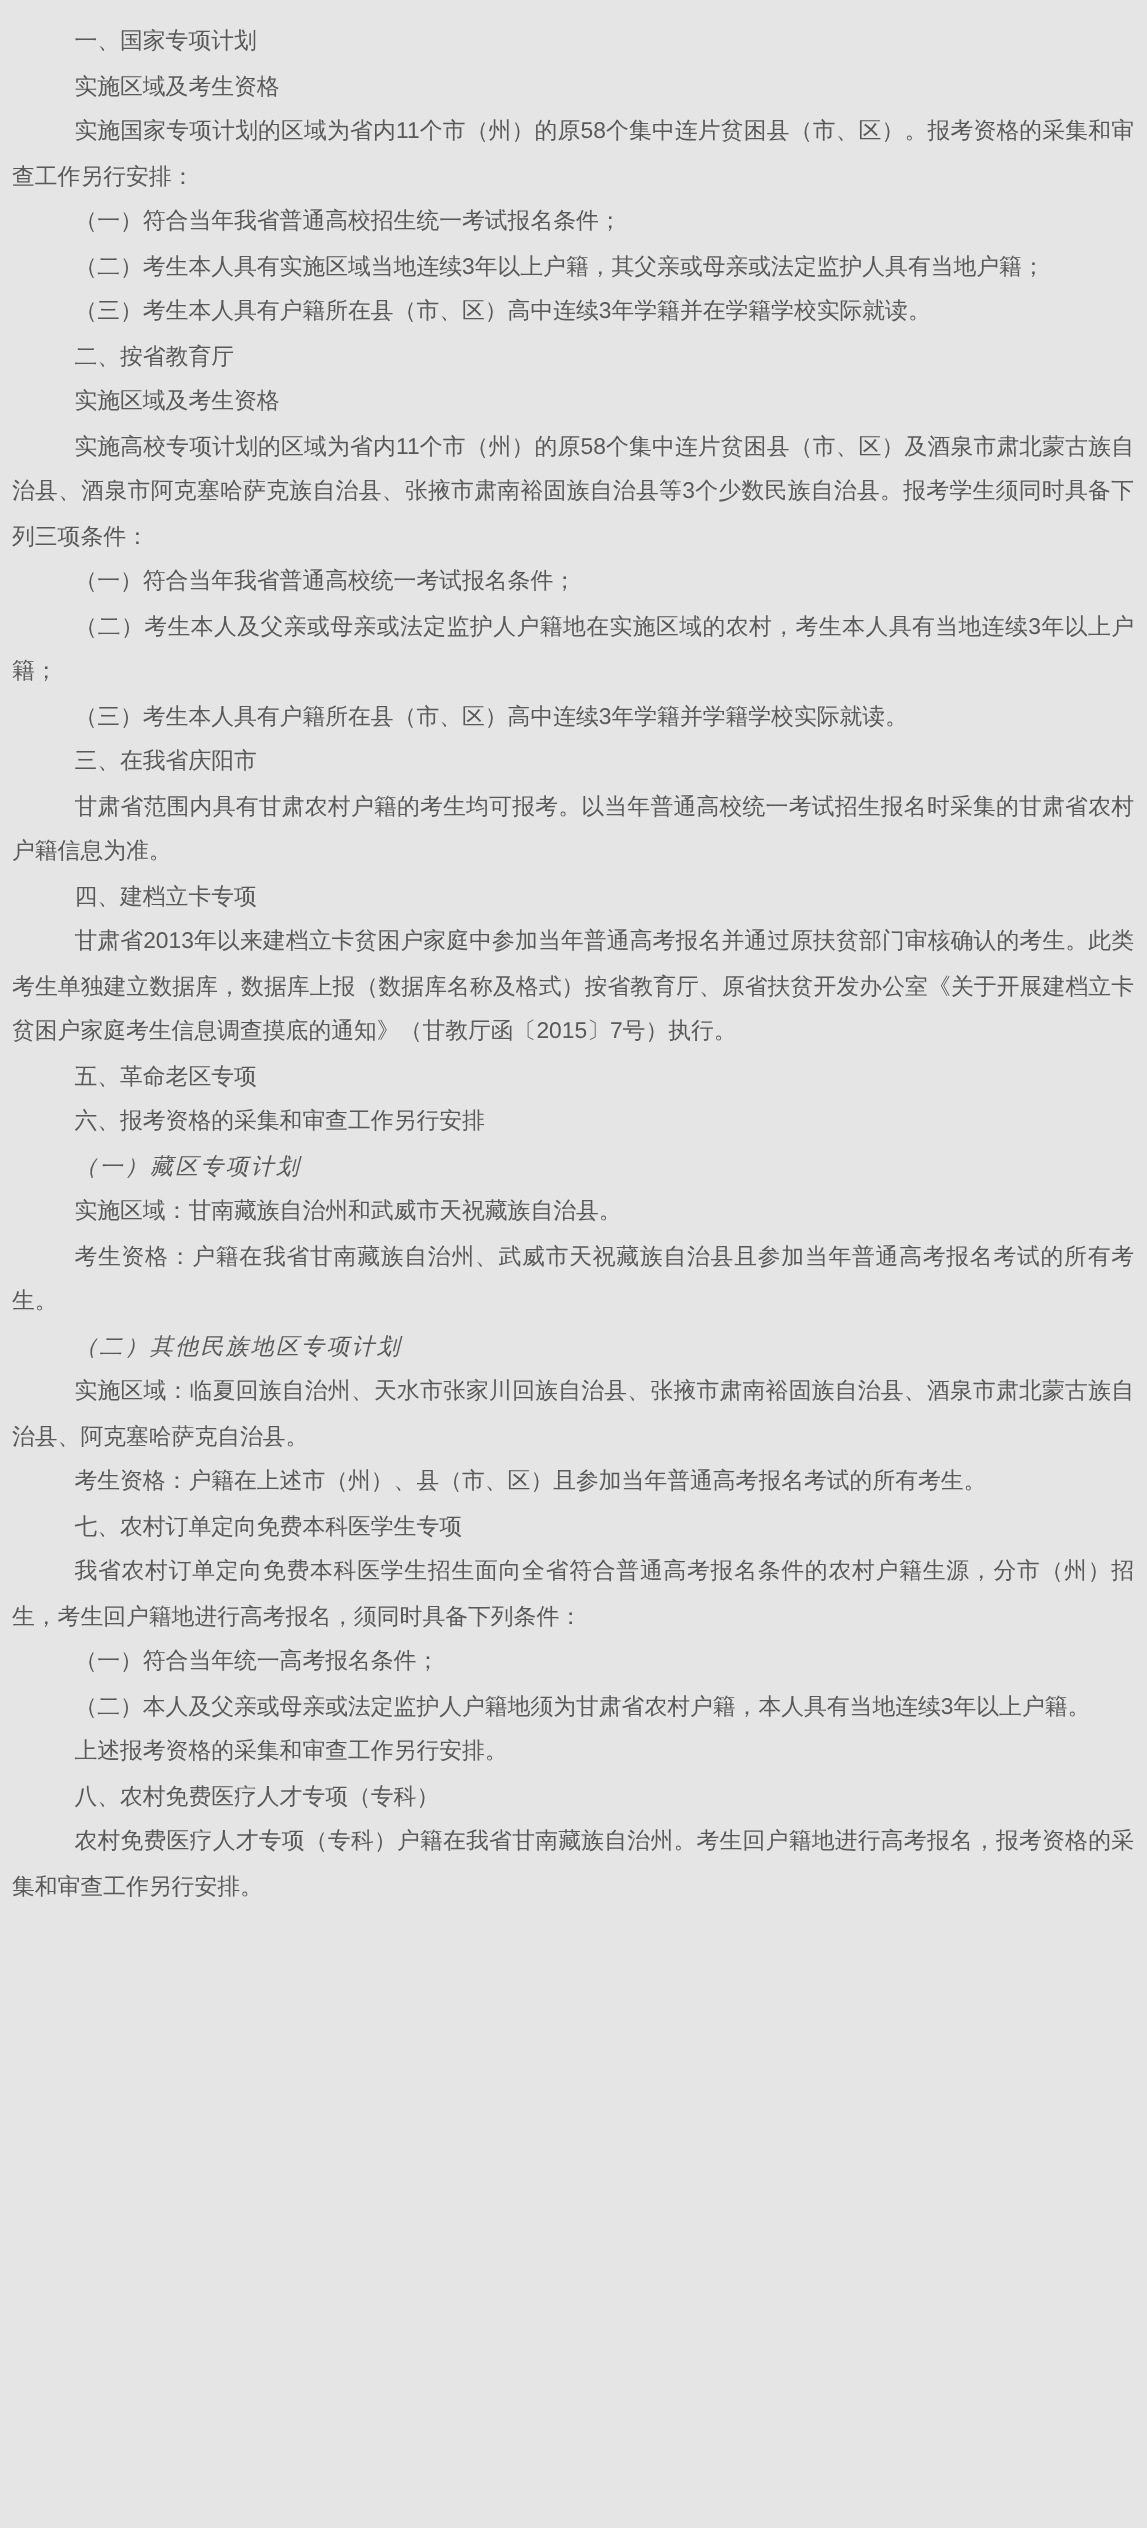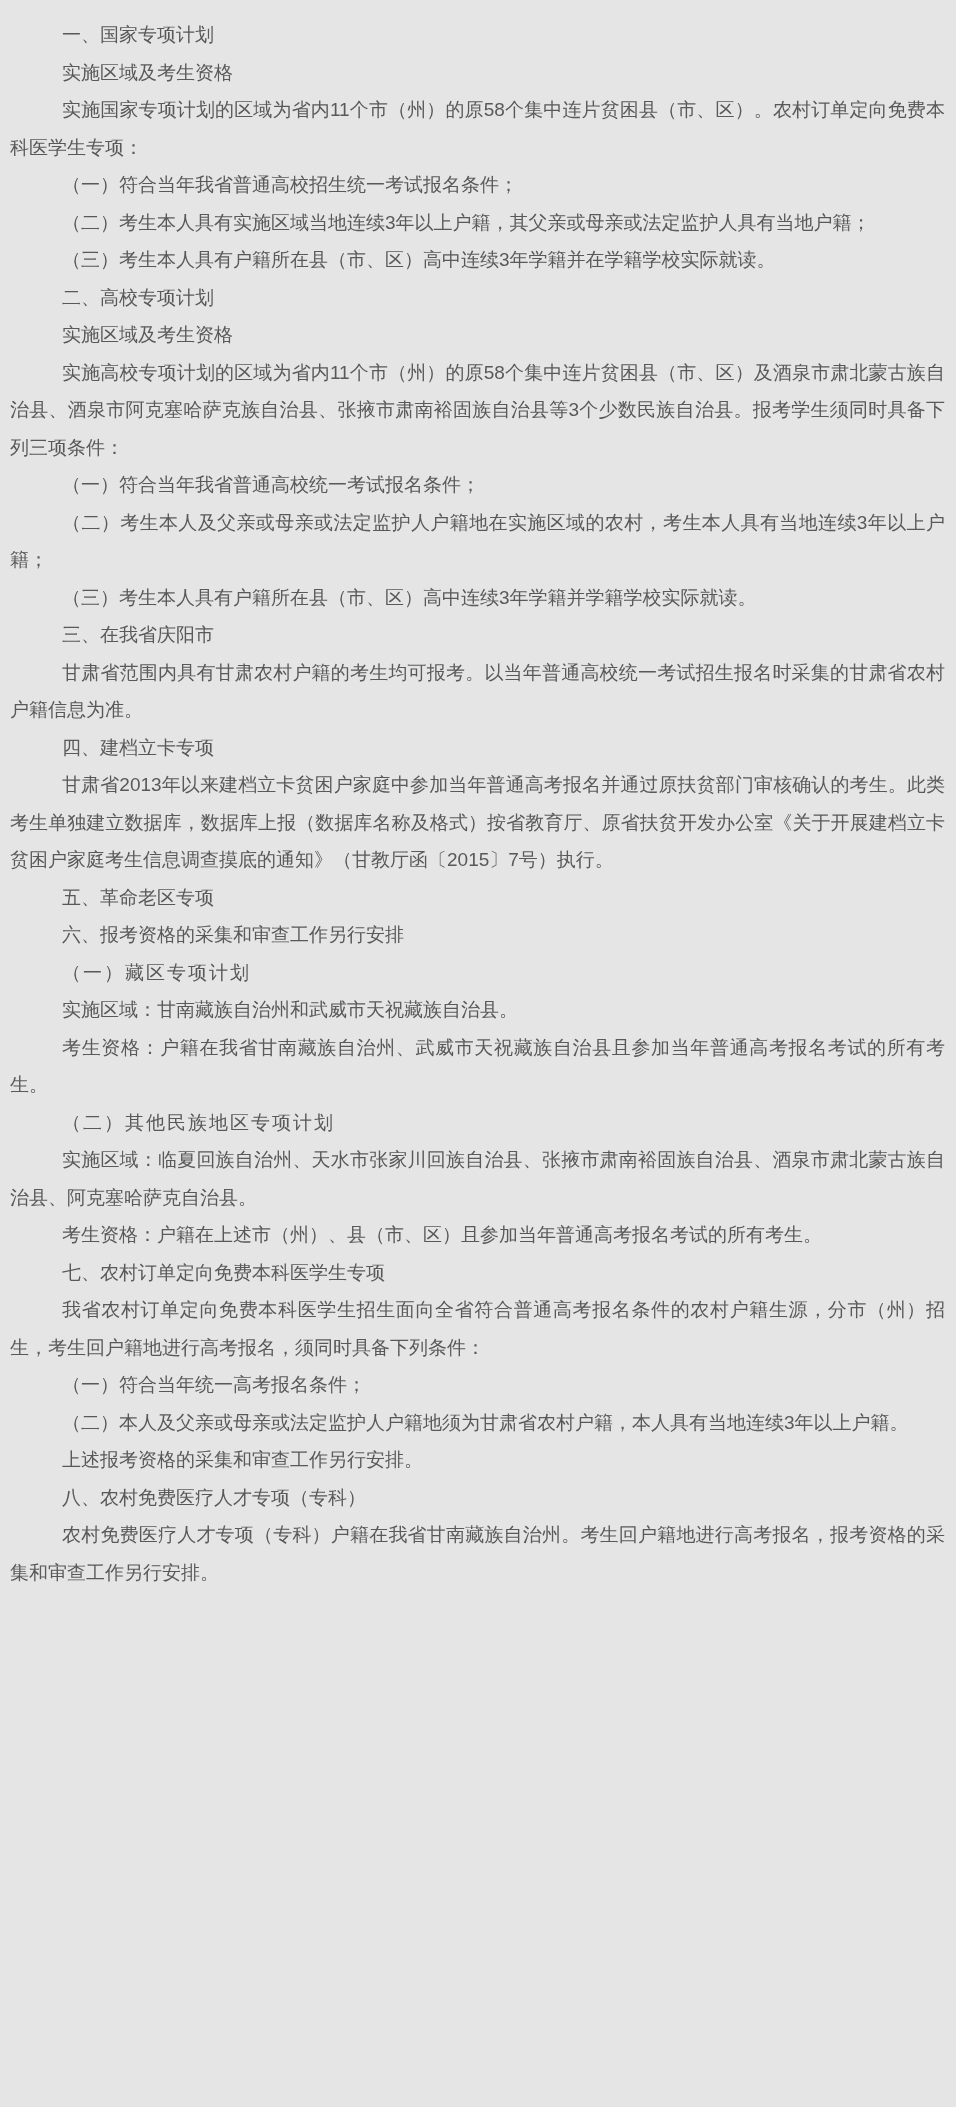--- a/index.html
+++ b/index.html
@@ -22,37 +22,38 @@
     margin: 0;
     font-size: 19px;
     line-height: 37.5px;
     color: #595959;
     text-align: justify;
     text-indent: 52px;
     word-break: break-all;
   }
   .para.subheading-kaiti {
     font-family: "Liberation Serif", "DejaVu Serif", serif;
+    font-style: italic;
     letter-spacing: 2px;
   }
   .field-label {
     font-weight: normal;
   }
 </style>
 </head>
 <body>
 
 <div class="doc-page" id="doc-body">
     <p class="para heading">一、国家专项计划</p>
     <p class="para body">实施区域及考生资格</p>
-    <p class="para body">实施国家专项计划的区域为省内11个市（州）的原58个集中连片贫困县（市、区）。农村订单定向免费本科医学生专项：</p>
+    <p class="para body">实施国家专项计划的区域为省内11个市（州）的原58个集中连片贫困县（市、区）。报考资格的采集和审查工作另行安排：</p>
     <p class="para body">（一）符合当年我省普通高校招生统一考试报名条件；</p>
     <p class="para body">（二）考生本人具有实施区域当地连续3年以上户籍，其父亲或母亲或法定监护人具有当地户籍；</p>
     <p class="para body">（三）考生本人具有户籍所在县（市、区）高中连续3年学籍并在学籍学校实际就读。</p>
-    <p class="para heading">二、高校专项计划</p>
+    <p class="para heading">二、按省教育厅</p>
     <p class="para body">实施区域及考生资格</p>
     <p class="para body">实施高校专项计划的区域为省内11个市（州）的原58个集中连片贫困县（市、区）及酒泉市肃北蒙古族自治县、酒泉市阿克塞哈萨克族自治县、张掖市肃南裕固族自治县等3个少数民族自治县。报考学生须同时具备下列三项条件：</p>
     <p class="para body">（一）符合当年我省普通高校统一考试报名条件；</p>
     <p class="para body">（二）考生本人及父亲或母亲或法定监护人户籍地在实施区域的农村，考生本人具有当地连续3年以上户籍；</p>
     <p class="para body">（三）考生本人具有户籍所在县（市、区）高中连续3年学籍并学籍学校实际就读。</p>
     <p class="para heading">三、在我省庆阳市</p>
     <p class="para body">甘肃省范围内具有甘肃农村户籍的考生均可报考。以当年普通高校统一考试招生报名时采集的甘肃省农村户籍信息为准。</p>
     <p class="para heading">四、建档立卡专项</p>
     <p class="para body">甘肃省2013年以来建档立卡贫困户家庭中参加当年普通高考报名并通过原扶贫部门审核确认的考生。此类考生单独建立数据库，数据库上报（数据库名称及格式）按省教育厅、原省扶贫开发办公室《关于开展建档立卡贫困户家庭考生信息调查摸底的通知》（甘教厅函〔2015〕7号）执行。</p>
     <p class="para heading">五、革命老区专项</p>

